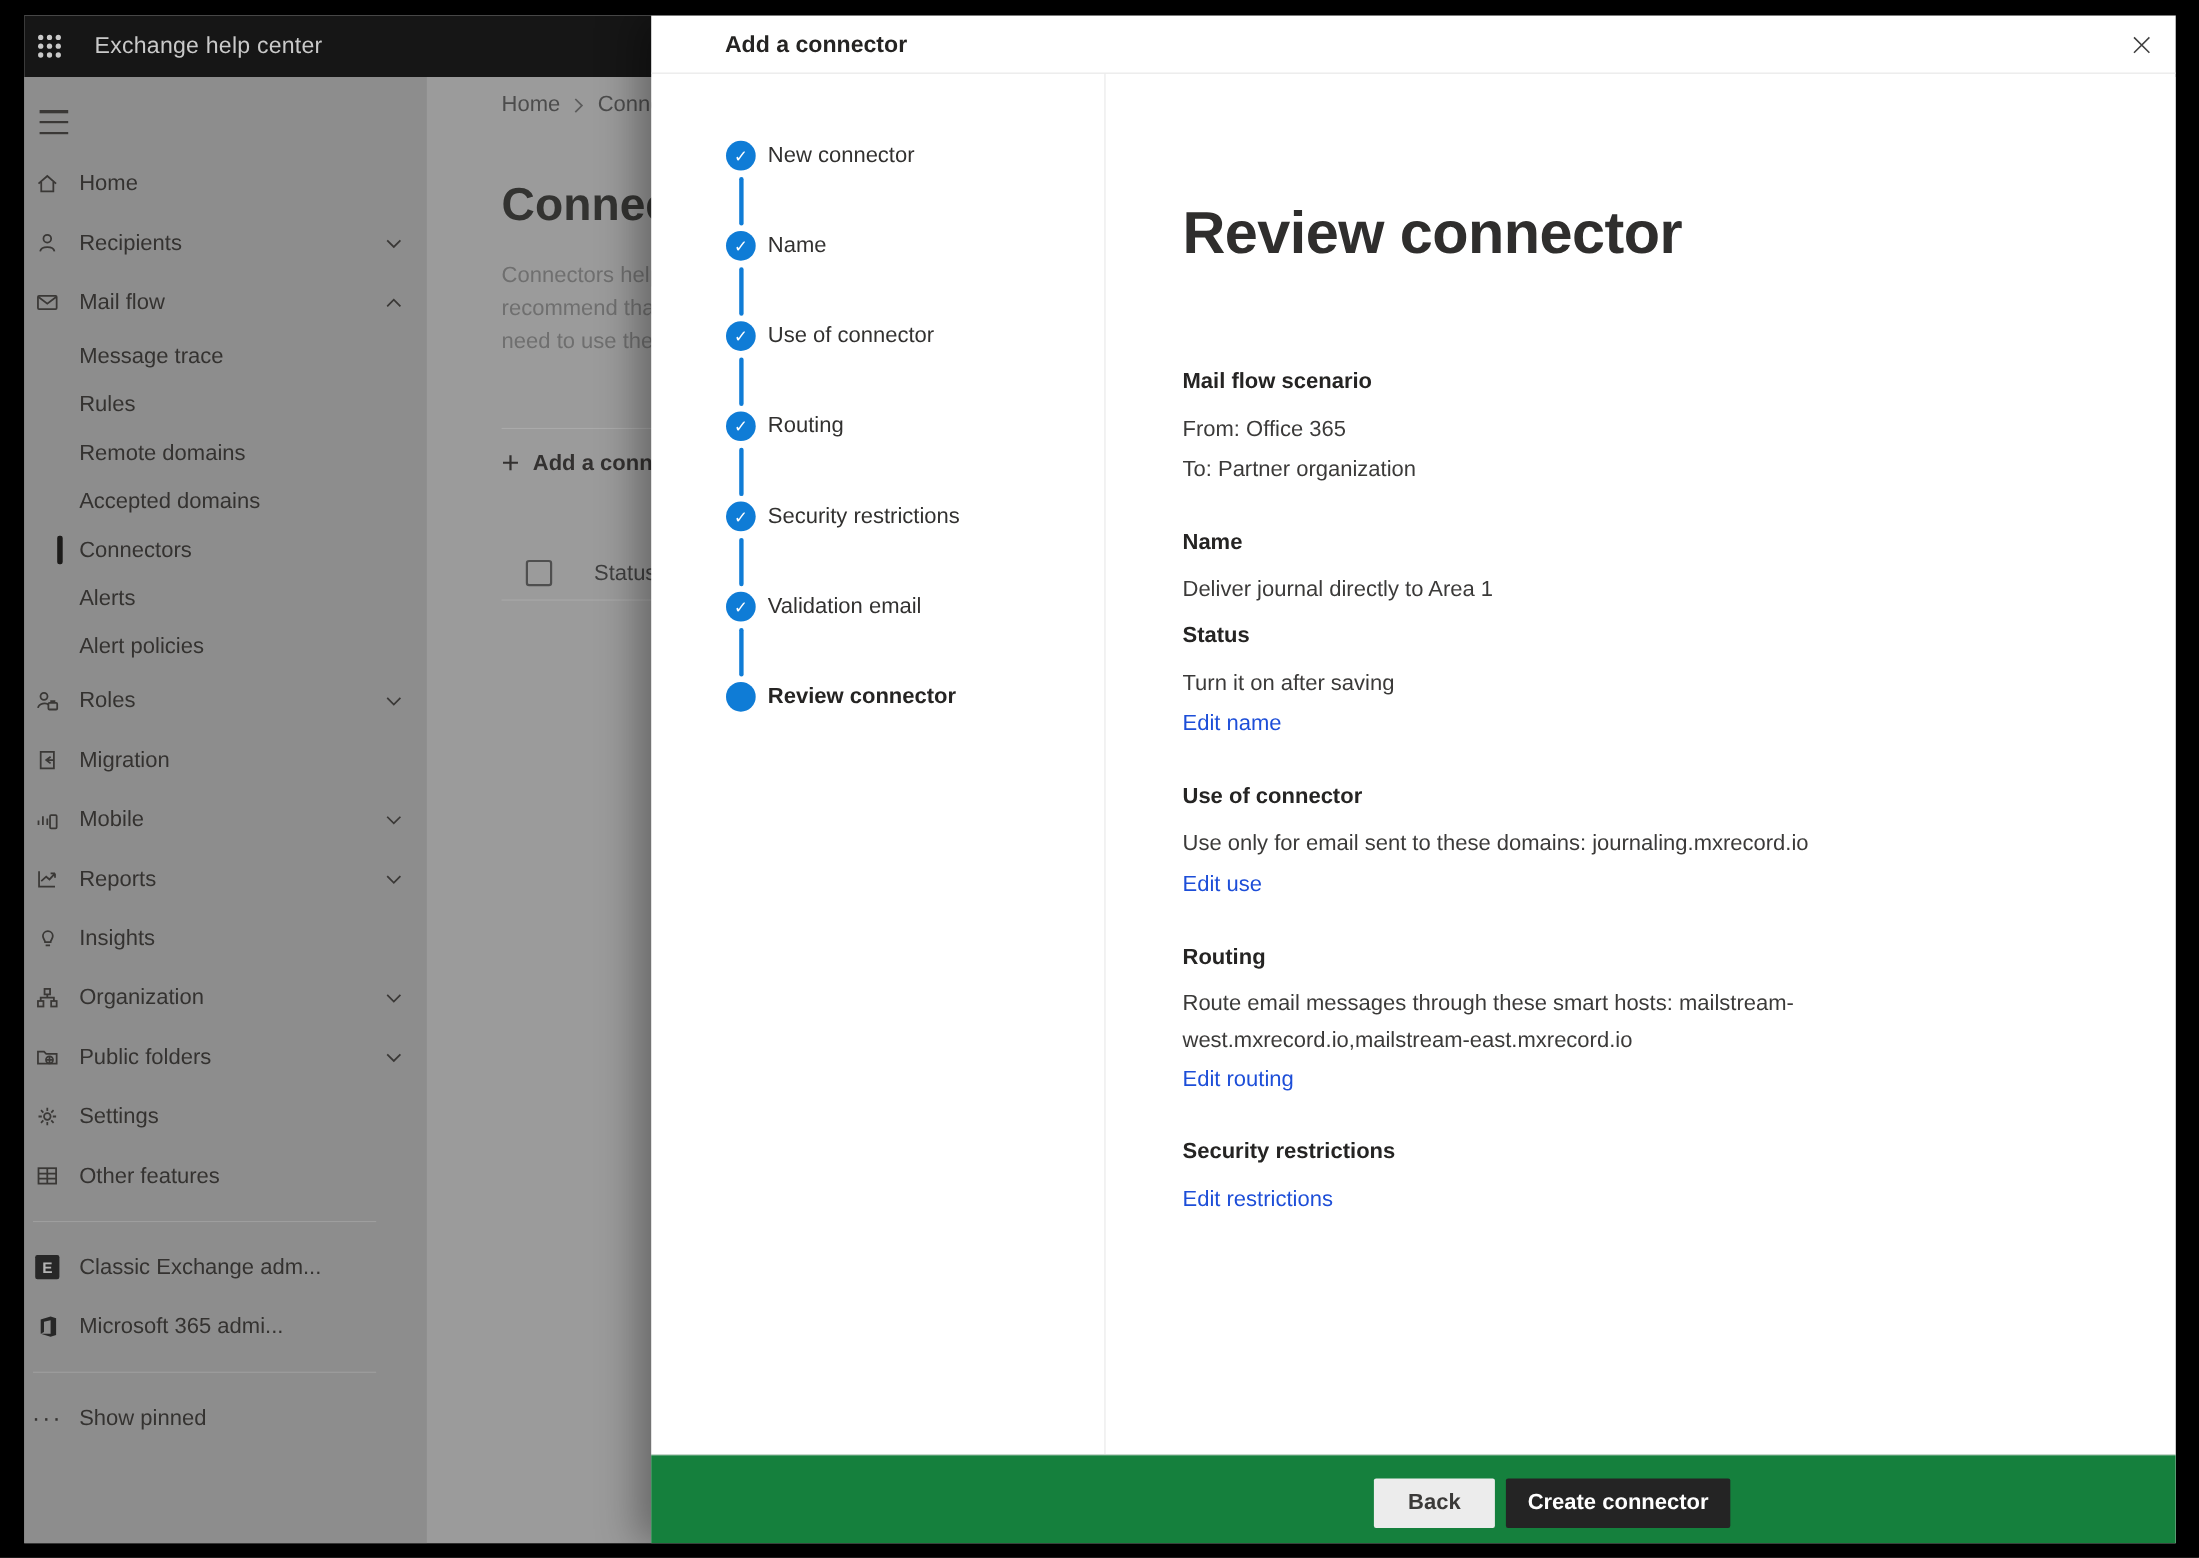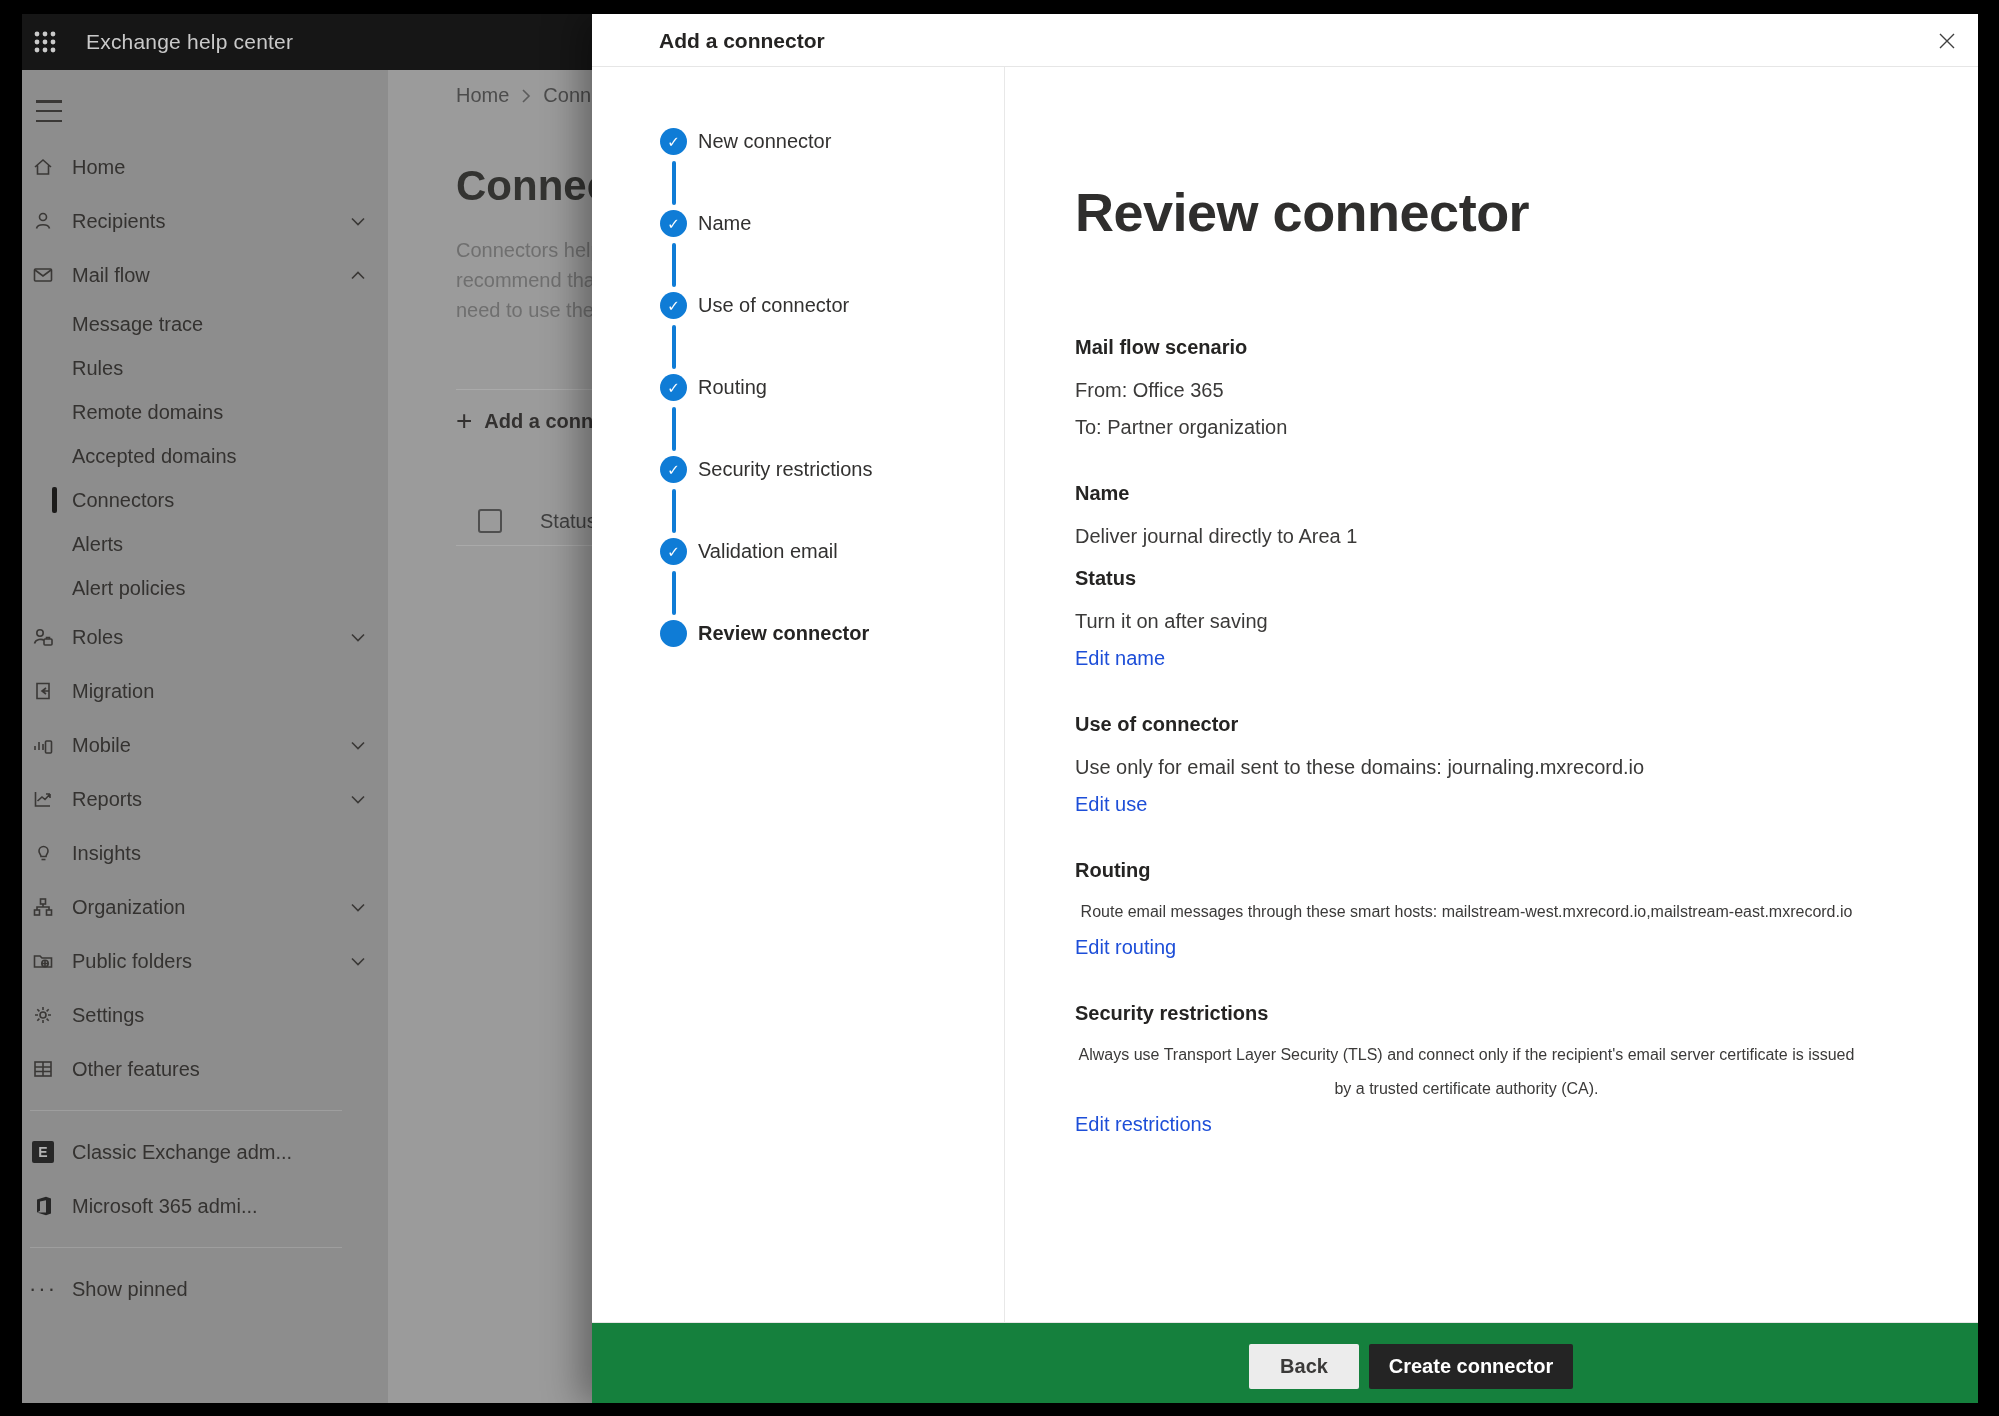--- a/index.html
+++ b/index.html
@@ -59,21 +59,21 @@
   .step .slabel { position:absolute; left:38px; top:0; line-height:27px; font-size:20px; color:#323130; white-space:nowrap; }
   .step.current .slabel { font-weight:bold; color:#252423; }
 
   
   .content { flex:1 1 auto; padding:0 120px 0 70px; overflow:hidden; color:#3b3a39; }
   .content h1 { margin-top:115px; font-size:54px; line-height:60px; font-weight:bold; color:#2f2e2d; letter-spacing:-.5px; }
   .sec-h { font-size:20px; line-height:26px; font-weight:bold; color:#252423; margin:34px 0 12px; }
   .sec-h.first { margin-top:92px; }
   .sec-h.subhead { margin:10px 0 12px; }
   .line { font-size:20px; line-height:37px; }
-  .para { font-size:16px; line-height:34px; max-width:812px;text-align:center; }
+  .para { font-size:20px; line-height:34px; max-width:812px; }
   .edit-link { font-size:20px; line-height:37px; color:#1d4ed8; cursor:pointer; width:max-content; }
 
   
   .modal-footer { position:absolute; left:0; right:0; bottom:0; height:81px; border-top:1px solid #e6e6e6; background:#15803d; }
   .btn { position:absolute; top:21px; height:45px; border:none; border-radius:2px; font-family:inherit; font-size:20px; font-weight:bold; cursor:pointer; display:flex; align-items:center; justify-content:center; }
   .btn-back { left:657px; width:110px; background:#ececec; color:#3b3a39; }
   .btn-create { left:777px; width:204px; background:#242424; color:#ffffff; }
 </style>
 </head>
 <body>
@@ -396,21 +396,20 @@
 
           <div class="sec-h">Use of connector</div>
           <div class="line">Use only for email sent to these domains: journaling.mxrecord.io</div>
           <div class="edit-link">Edit use</div>
 
           <div class="sec-h">Routing</div>
           <div class="para">Route email messages through these smart hosts: mailstream-west.mxrecord.io,mailstream-east.mxrecord.io</div>
           <div class="edit-link">Edit routing</div>
 
           <div class="sec-h">Security restrictions</div>
-          <div class="para">Always use Transport Layer Security (TLS) and connect only if the recipient's email server certificate is issued by a trusted certificate authority (CA).</div>
           <div class="edit-link">Edit restrictions</div>
         </div>
       </div>
 
       <div class="modal-footer">
         <button class="btn btn-back">Back</button>
         <button class="btn btn-create">Create connector</button>
       </div>
     </div>
 

